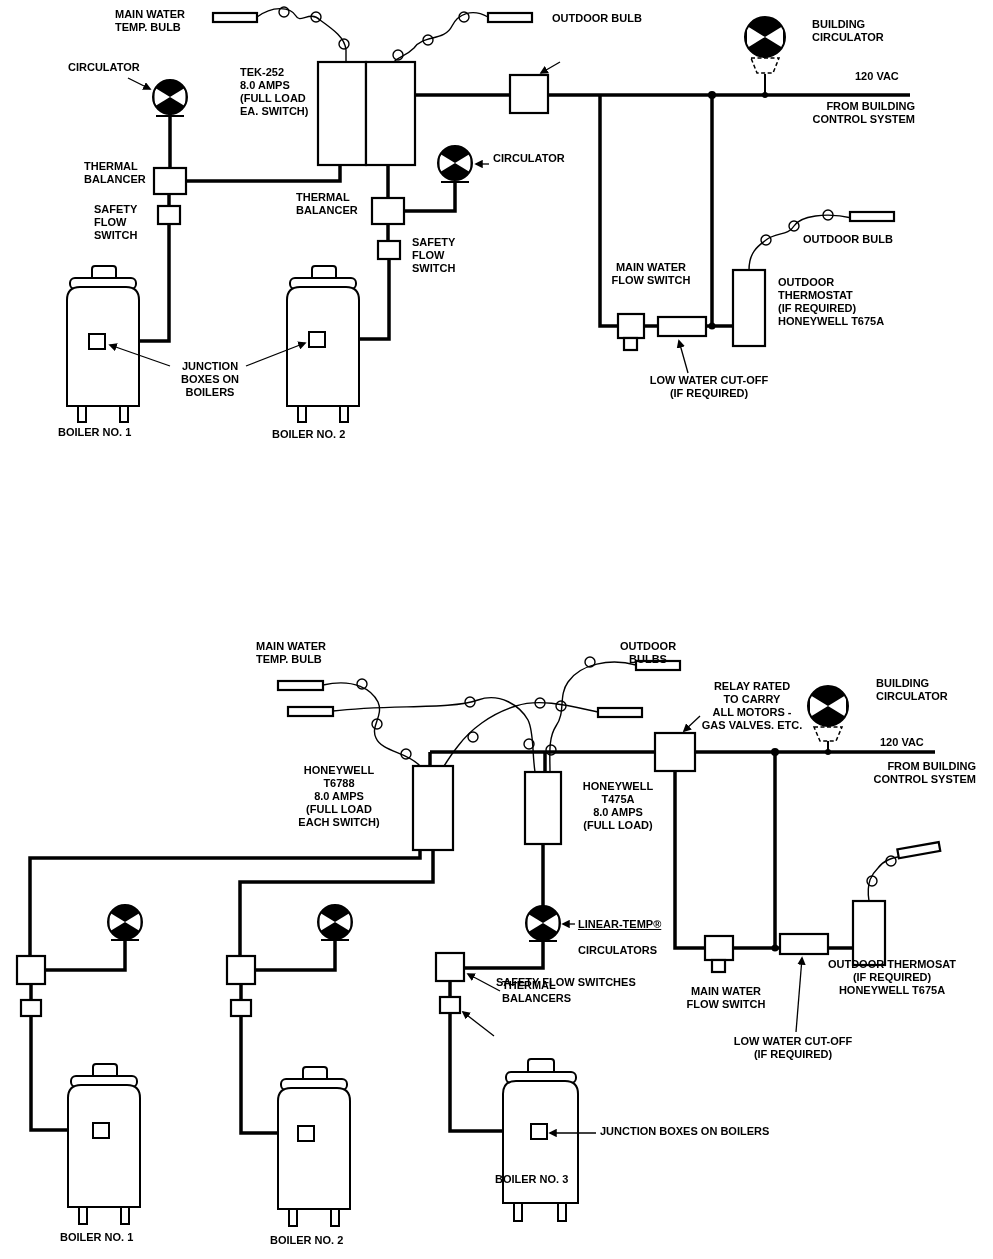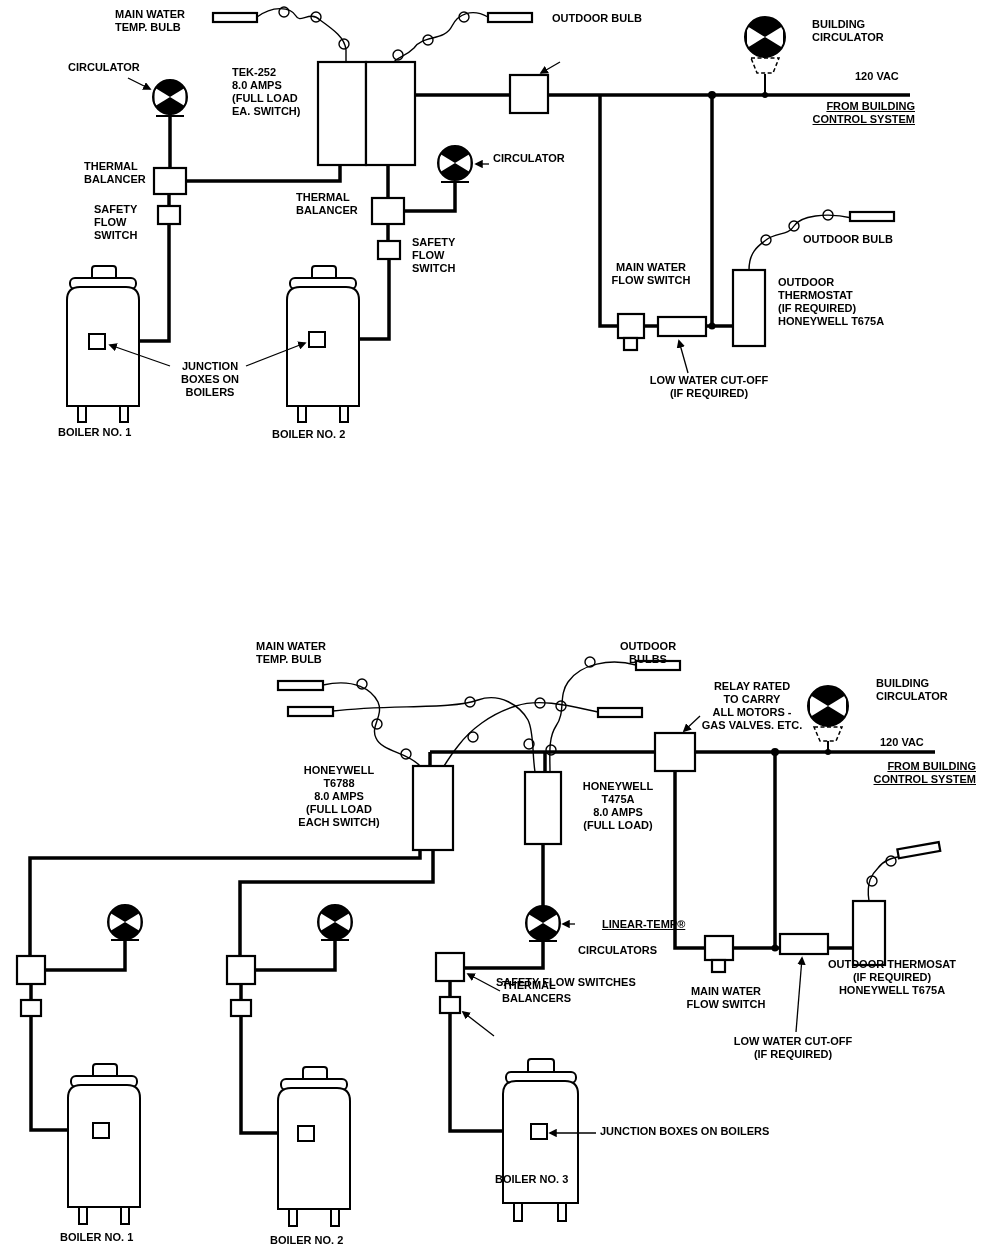--- a/index.html
+++ b/index.html
@@ -5,22 +5,22 @@
   * { margin:0; padding:0; box-sizing:border-box; }
   html,body { background:#ffffff; }
   body { font-family:"Liberation Sans","DejaVu Sans",sans-serif; }
   .canvas { position:relative; width:993px; height:1259px; background:#ffffff; overflow:hidden;border-radius:11px; }
   .canvas svg { position:absolute; left:0; top:0; }
   .lbl {
     position:absolute; font-size:11px; font-weight:bold; line-height:13px;
     color:#000; white-space:pre-line; letter-spacing:0;
   }
   .lbl.center { text-align:center; }
-  .lbl.right { text-align:right;text-decoration:underline; }
-  .underline { text-decoration:underline; display:block;margin-left:24px; }
+  .lbl.right { text-align:right; }
+  .underline { text-decoration:underline; display:block; }
   .blk { display:block; }
 </style>
 </head>
 <body>
 
 <div class="canvas">
 
 <svg width="993" height="1259" viewBox="0 0 993 1259">
   <defs>
     <g id="pump">
@@ -263,21 +263,21 @@
       <path d="M796,1032 L802,958" marker-end="url(#arr)"></path>
       <path d="M596,1133 L550,1133" marker-end="url(#arr)"></path>
     </g>
   </g>
 </svg>
 
 <div class="lbl" style="left:115px;top:8px">MAIN WATER
 TEMP. BULB</div>
 <div class="lbl" style="left:552px;top:12px">OUTDOOR BULB</div>
 <div class="lbl" style="left:68px;top:61px">CIRCULATOR</div>
-<div class="lbl" style="left:232px;top:66px">TEK-252
+<div class="lbl" style="left:240px;top:66px">TEK-252
 8.0 AMPS
 (FULL LOAD
 EA. SWITCH)</div>
 <div class="lbl" style="left:812px;top:18px">BUILDING
 CIRCULATOR</div>
 <div class="lbl" style="left:855px;top:70px">120 VAC</div>
 <div class="lbl right" style="left:793px;top:100px;width:122px">FROM BUILDING
 CONTROL SYSTEM</div>
 <div class="lbl" style="left:84px;top:160px">THERMAL
 BALANCER</div>

